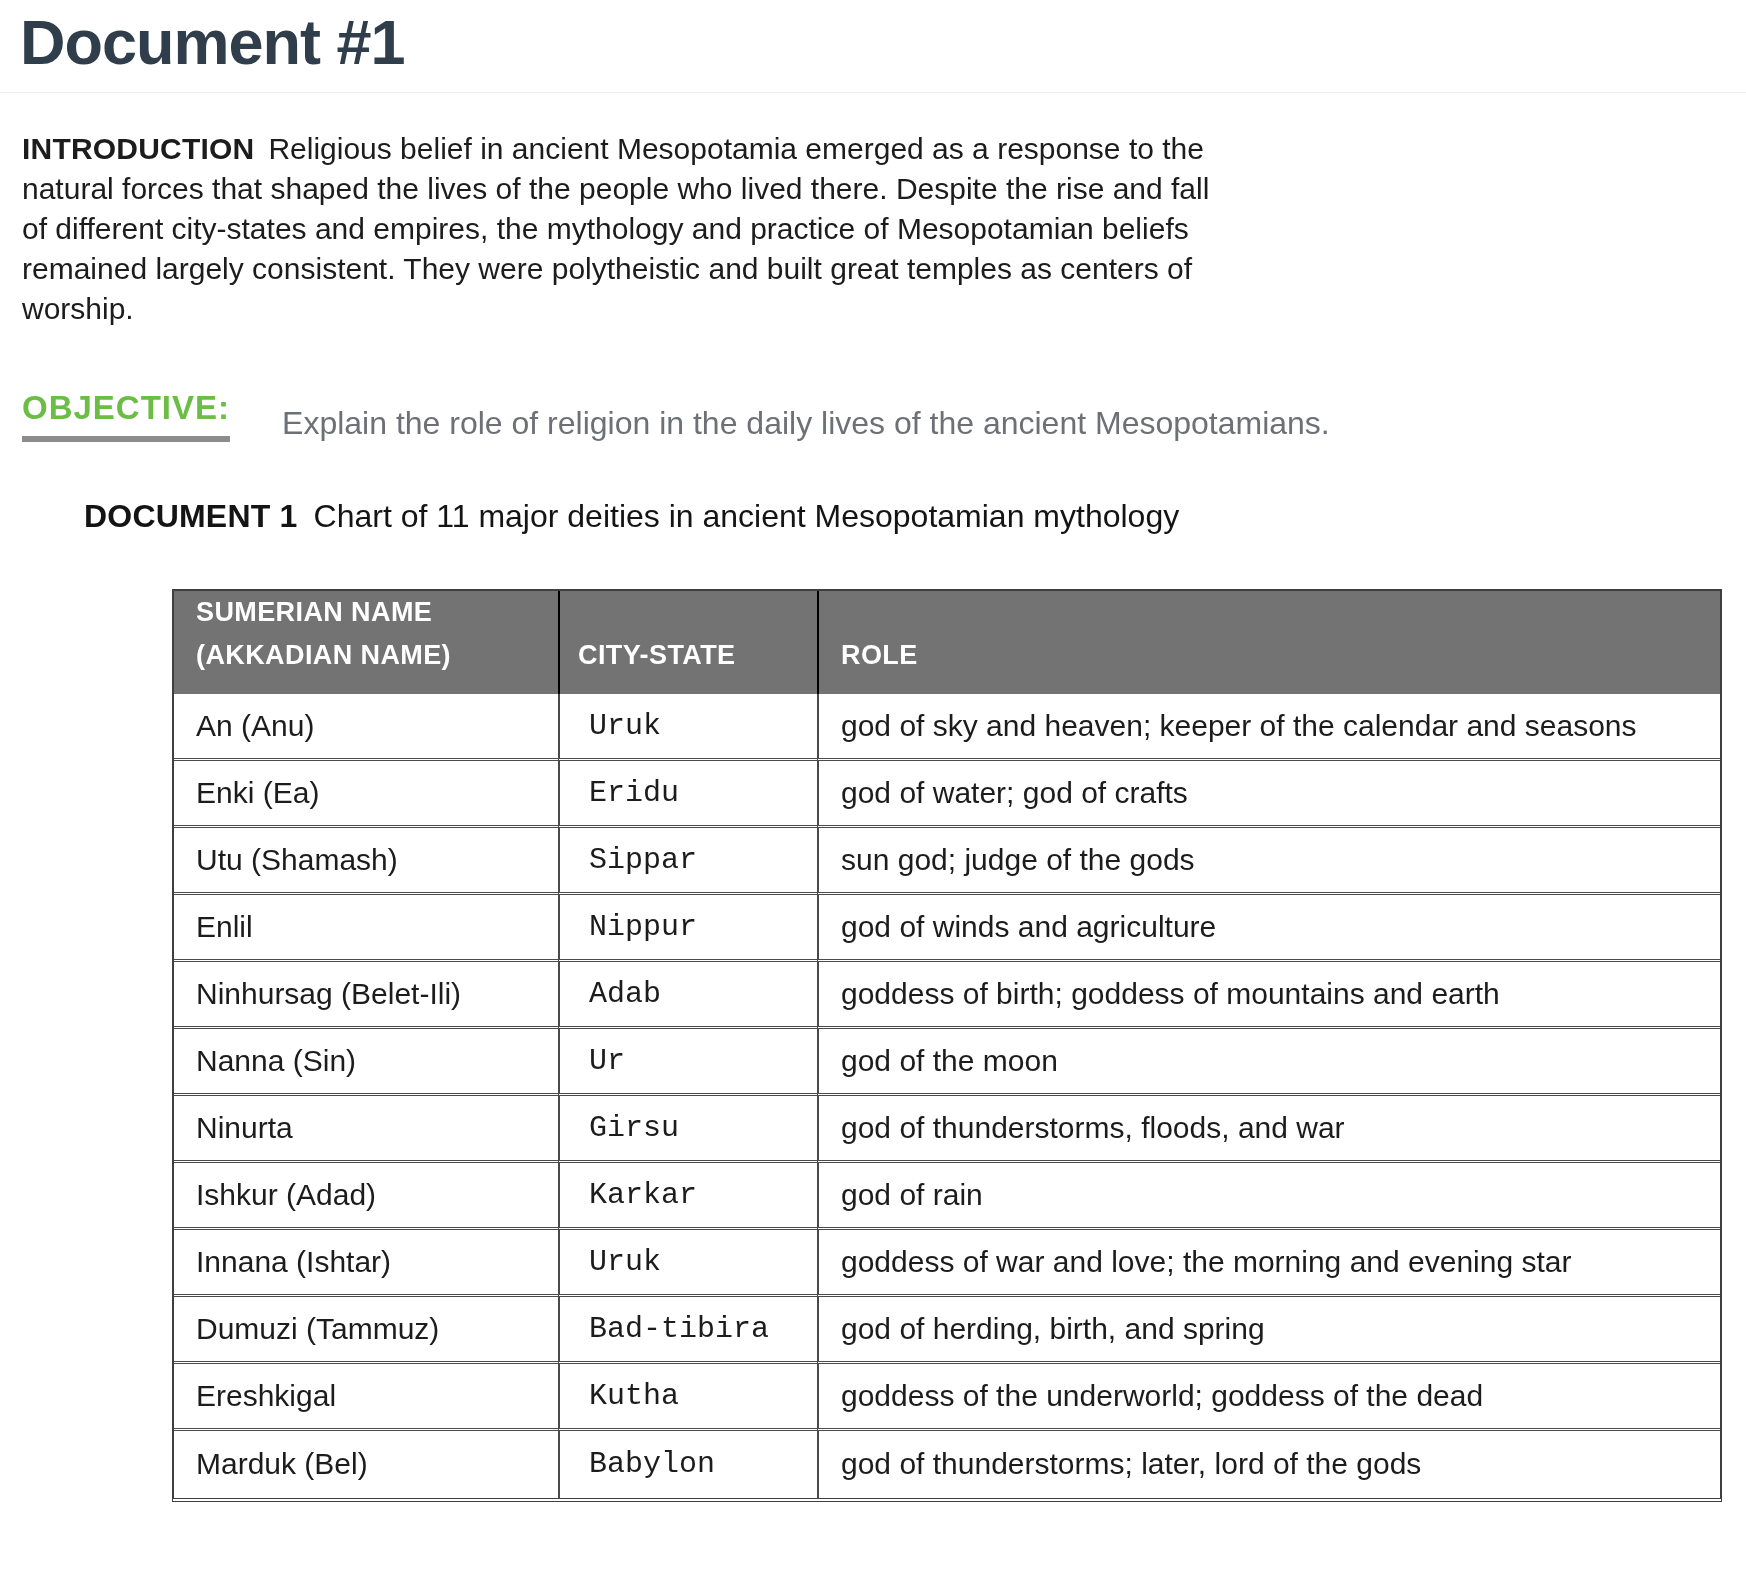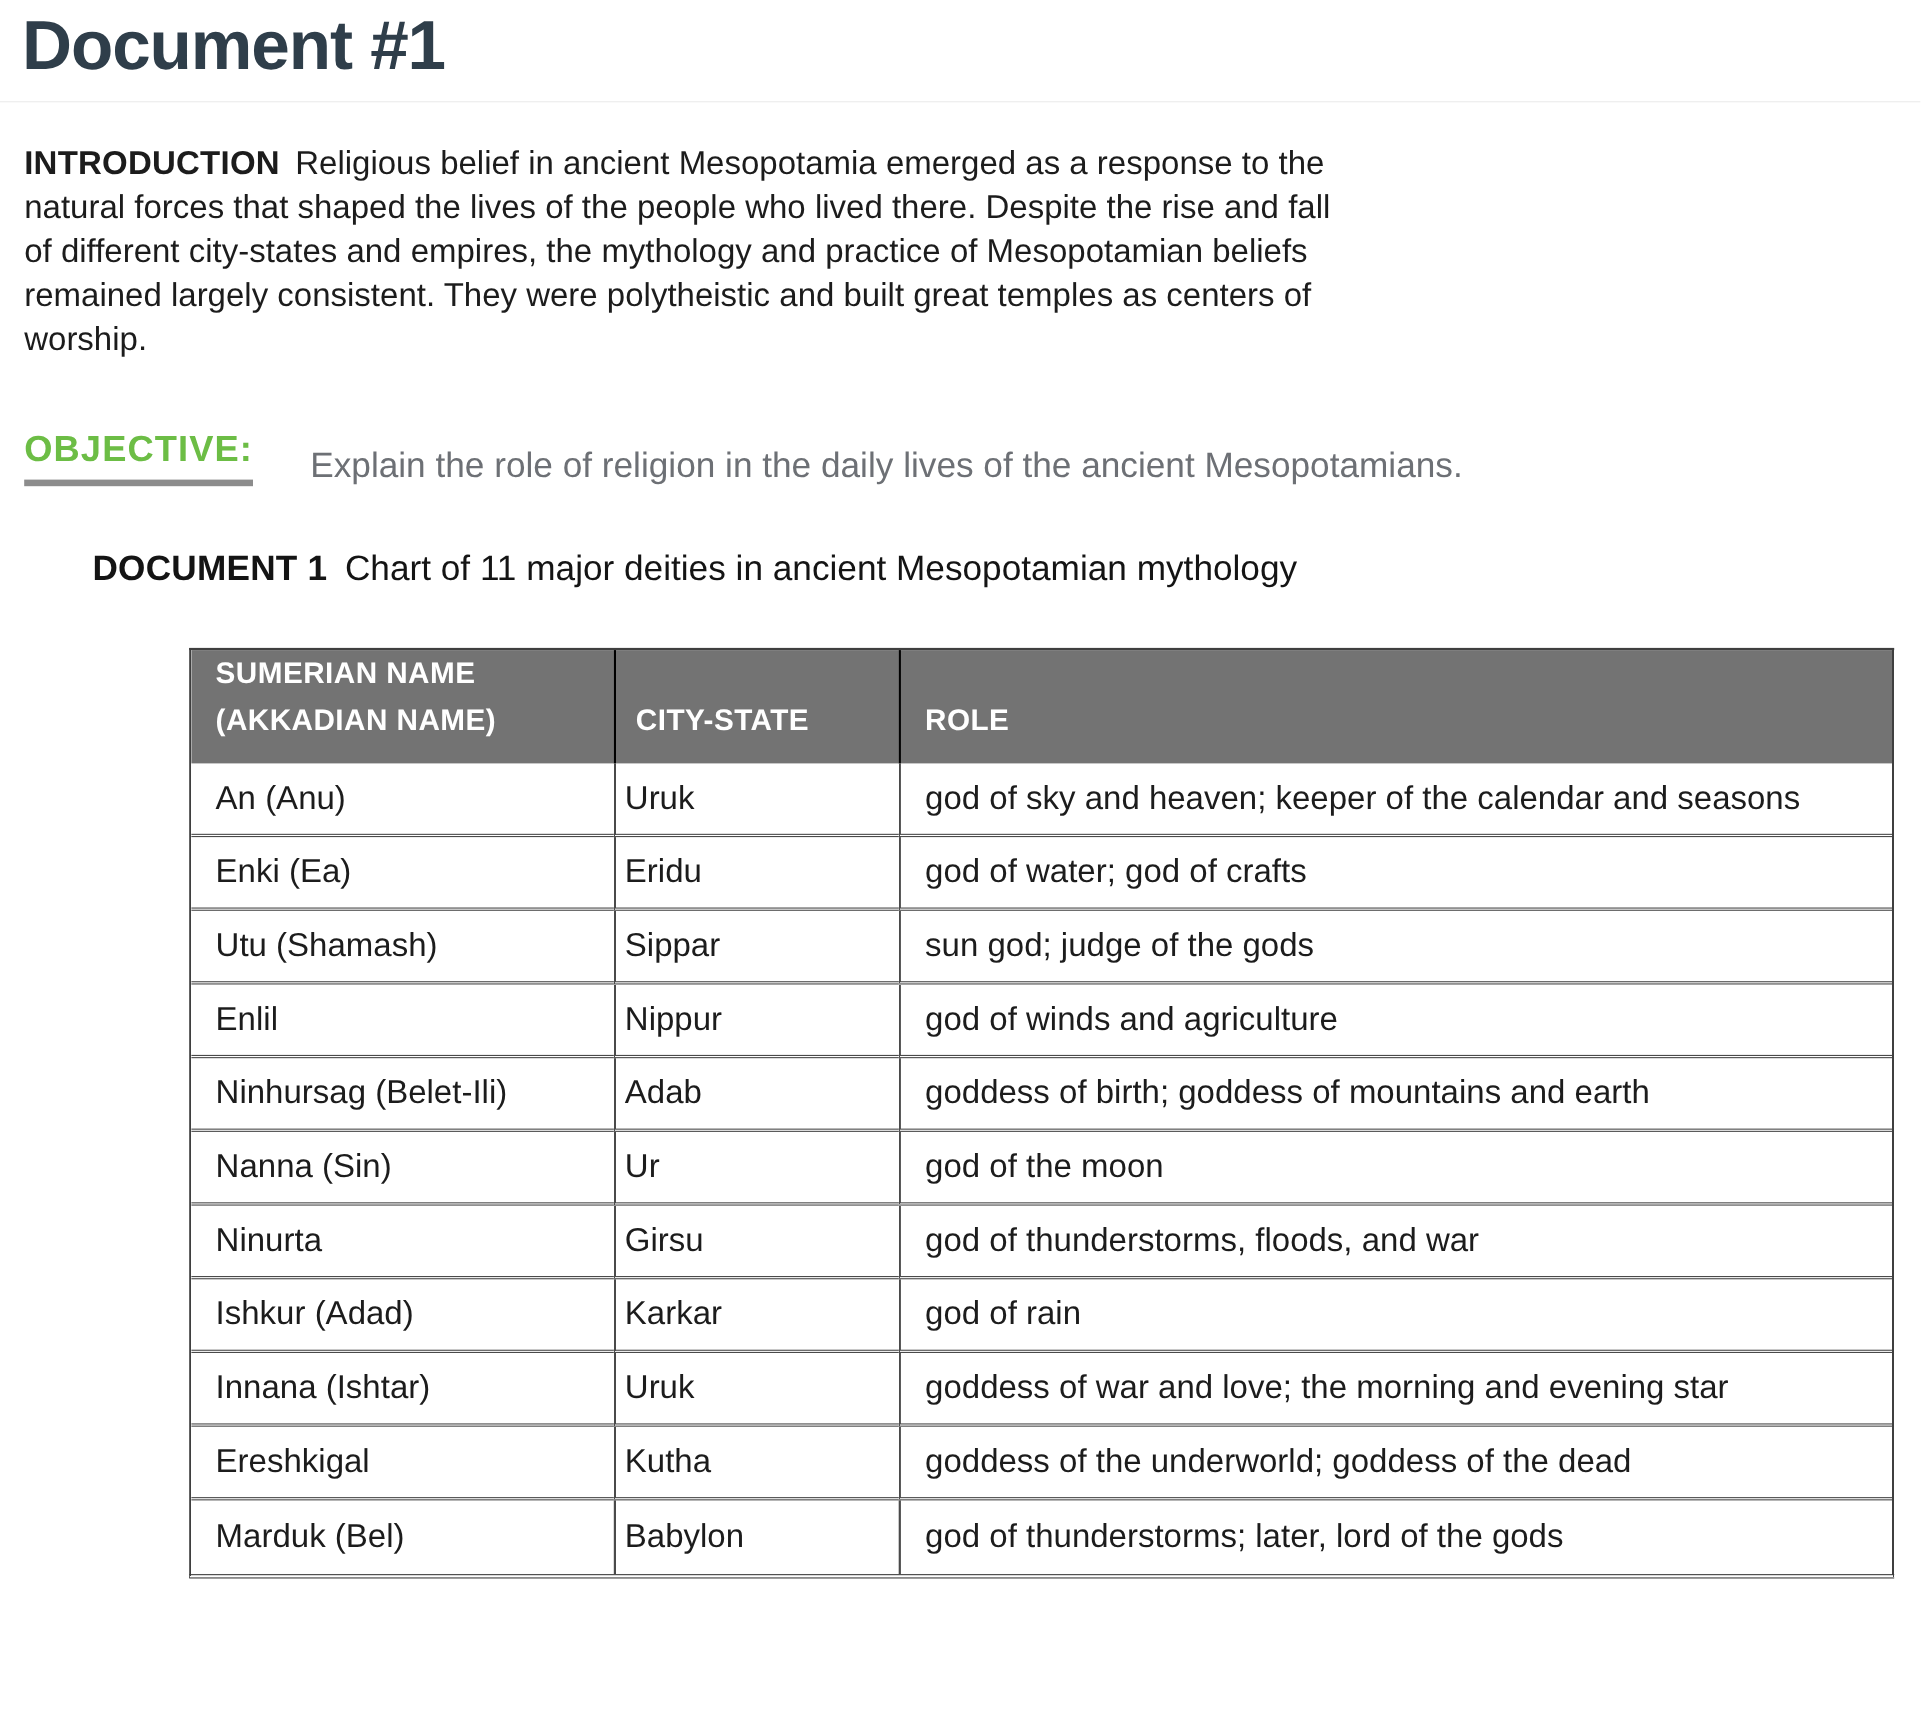--- a/index.html
+++ b/index.html
@@ -101,21 +101,21 @@
     padding: 0 10px 0 22px;
     vertical-align: middle;
     border-bottom: 3px double #4a4a4a;
     box-sizing: border-box;
     white-space: nowrap;
     overflow: hidden;
   }
   .deity-table tbody tr:last-child td { border-bottom: none; }
   .deity-table tbody td + td { border-left: 2px solid #4a4a4a; }
   .deity-table thead th + th { border-left: 2px solid #000; }
-  .deity-table tbody td.city { padding-left: 8px; }
+  .deity-table tbody td.city { padding-left: 29px; font-family: Liberation Mono, monospace; }
 </style>
 </head>
 <body>
 
 <div class="page">
 
   <h1 class="page-title">Document #1</h1>
 
   <div class="title-divider"></div>
 
@@ -187,20 +187,25 @@
         <td>Ishkur (Adad)</td>
         <td class="city">Karkar</td>
         <td>god of rain</td>
       </tr>
       <tr>
         <td>Innana (Ishtar)</td>
         <td class="city">Uruk</td>
         <td>goddess of war and love; the morning and evening star</td>
       </tr>
       <tr>
+        <td>Dumuzi (Tammuz)</td>
+        <td class="city">Bad-tibira</td>
+        <td>god of herding, birth, and spring</td>
+      </tr>
+      <tr>
         <td>Ereshkigal</td>
         <td class="city">Kutha</td>
         <td>goddess of the underworld; goddess of the dead</td>
       </tr>
       <tr>
         <td>Marduk (Bel)</td>
         <td class="city">Babylon</td>
         <td>god of thunderstorms; later, lord of the gods</td>
       </tr>
     </tbody>

